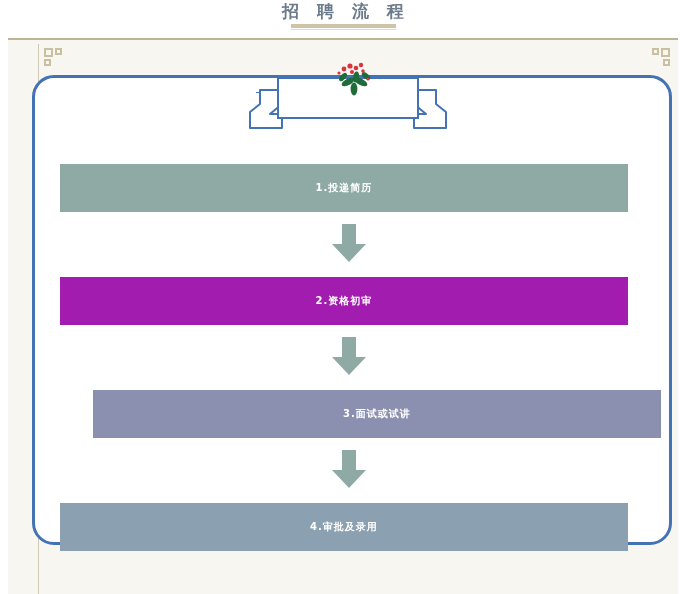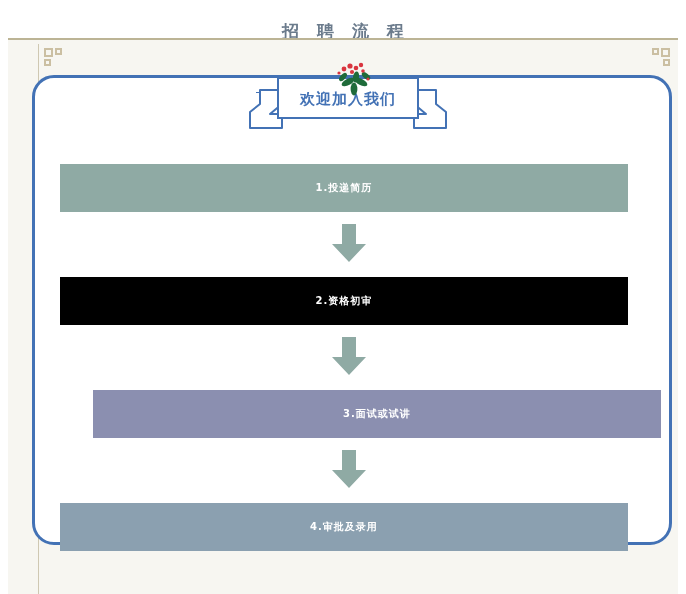--- a/index.html
+++ b/index.html
@@ -26,21 +26,20 @@
   }
   #page-title {
     display: inline-block;
     font-size: 17px;
     font-weight: bold;
     color: #6b7b8c;
     letter-spacing: 6px;
     text-indent: 6px;
     line-height: 22px;
     padding: 0 4px;
-    margin-top: 20px;
   }
   #title-underline {
     width: 105px;
     height: 4px;
     margin: 2px auto 0 auto;
     background: #cfc4a8;
   }
   #title-underline2 {
     width: 105px;
     height: 1px;
@@ -188,21 +187,21 @@
 
 <div class="step-box" id="step-0" style="background: rgb(143, 170, 164);">
   <span class="step-label">1.投递简历</span>
 </div>
 <div class="arrow" id="arrow-0">
   <svg width="36" height="40" viewBox="0 0 36 40">
       <polygon points="11,0 25,0 25,20 35,20 18,38 1,20 11,20" fill="#8faaa4"></polygon>
     </svg>
 </div>
 
-<div class="step-box" id="step-1" style="background: #000000;">
+<div class="step-box" id="step-1" style="background: #a21caf;">
   <span class="step-label">2.资格初审</span>
 </div>
 <div class="arrow" id="arrow-1">
   <svg width="36" height="40" viewBox="0 0 36 40">
       <polygon points="11,0 25,0 25,20 35,20 18,38 1,20 11,20" fill="#8faaa4"></polygon>
     </svg>
 </div>
 
 <div class="step-box" id="step-2" style="background: rgb(139, 143, 176); margin-left: 33px;">
   <span class="step-label">3.面试或试讲</span>
@@ -220,21 +219,20 @@
 <div id="ribbon">
   <svg id="ribbon-svg" width="200" height="70" viewBox="0 0 200 70">
 
     <path d="M28,30 L8,30 L8,31 L28,31 Z" fill="#4372b5"></path>
     <path d="M30,28 L12,28 L12,42 L2,50 L2,66 L34,66 L34,52 L22,52 L34,42 Z" fill="#ffffff" stroke="#4372b5" stroke-width="2" stroke-linejoin="round"></path>
 
     <path d="M170,28 L188,28 L188,42 L198,50 L198,66 L166,66 L166,52 L178,52 L166,42 Z" fill="#ffffff" stroke="#4372b5" stroke-width="2" stroke-linejoin="round"></path>
 
     <rect x="30" y="16" width="140" height="40" fill="#ffffff" stroke="#4372b5" stroke-width="2"></rect>
   </svg>
-  <div id="ribbon-label">欢迎加入我们</div>
 </div>
 
 <div id="floral">
   <svg width="52" height="36" viewBox="0 0 52 36">
     <g fill="#1f6b3a">
       <ellipse cx="18" cy="22" rx="7" ry="3.2" transform="rotate(-28 18 22)"></ellipse>
       <ellipse cx="31" cy="22" rx="7" ry="3.2" transform="rotate(28 31 22)"></ellipse>
       <ellipse cx="24" cy="29" rx="3.4" ry="6.5"></ellipse>
       <ellipse cx="13" cy="17" rx="5" ry="2.6" transform="rotate(-48 13 17)"></ellipse>
       <ellipse cx="36" cy="16" rx="5" ry="2.6" transform="rotate(40 36 16)"></ellipse>

